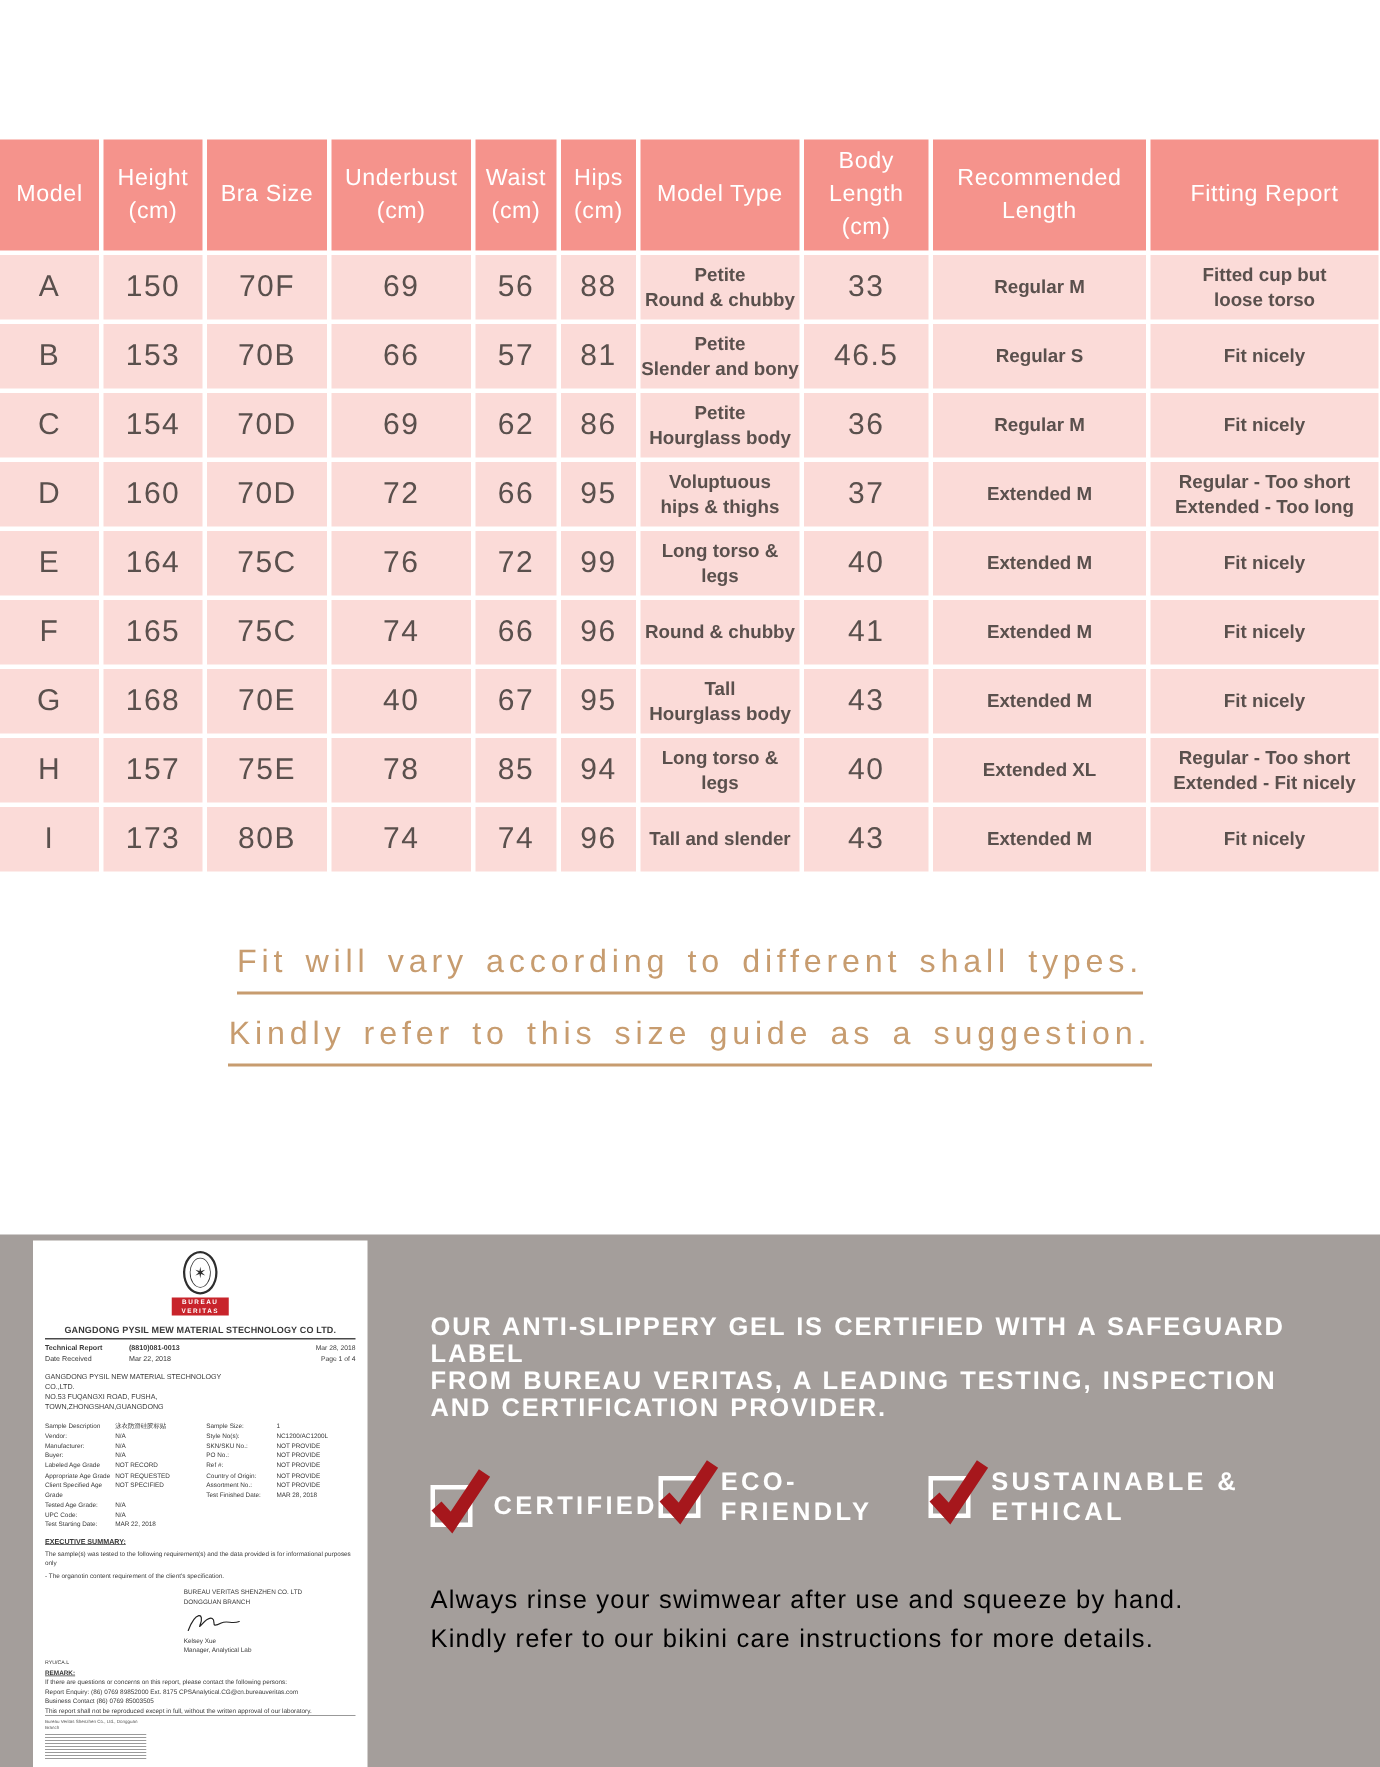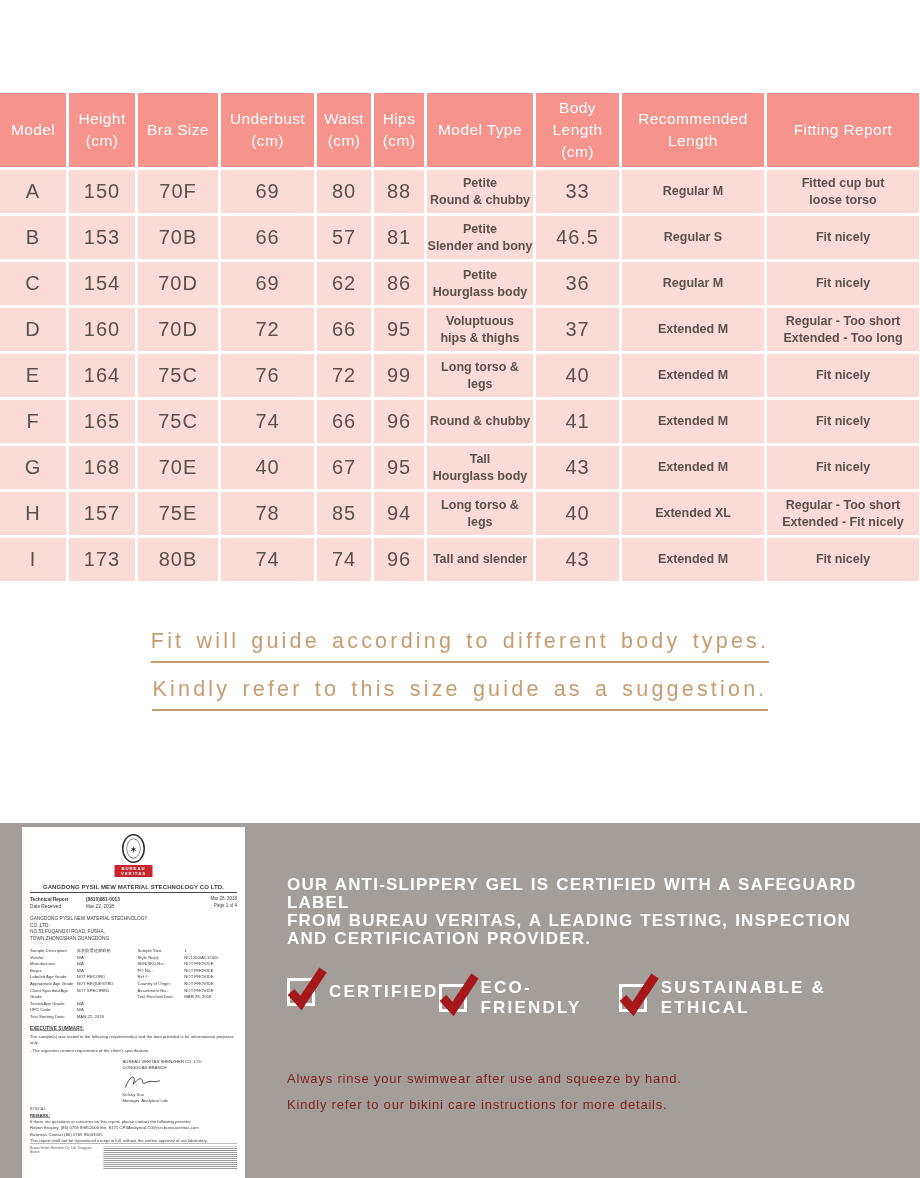--- a/index.html
+++ b/index.html
@@ -87,27 +87,27 @@
   .micro-name{ font-size:6px; line-height:1.3; color:#555; }
   .stripes{ background:repeating-linear-gradient(#9a9a9a 0 1px, transparent 1px 4px); }
   .s-left{ width:135px; height:34px; margin-top:3px; }
   .s-right{ flex:1; height:46px; }
 
   .cert-right{ position:absolute; left:287px; top:53px; width:625px; }
   .cert-heading{
     color:#ffffff; font-size:17px; font-weight:bold; letter-spacing:1.2px;
     line-height:18px; white-space:pre-line; word-spacing:1px;
   }
-  .checks{ display:flex; justify-content:space-between; align-items:flex-start;
+  .checks{ display:flex; justify-content:space-between; align-items:flex-end;
            margin-top:30px; width:613px; }
   .check-item{ display:flex; align-items:center; }
   .checkbox{ width:28px; height:28px; border:3px solid #ffffff; position:relative; flex:none; }
   .checkbox svg{ position:absolute; left:-3px; top:-13px; overflow:visible; }
   .check-label{ color:#ffffff; font-size:17px; font-weight:bold; letter-spacing:2.2px; margin-left:14px; }
-  .care{ margin-top:48px; color:#7f1d1d; font-size:13px; letter-spacing:.8px;
+  .care{ margin-top:36px; color:#000000; font-size:17px; letter-spacing:.8px;
          line-height:26px; white-space:pre-line; }
 </style>
 </head>
 <body>
 
 <div class="size-table">
   <div class="th">Model</div>
   <div class="th">Height
 (cm)</div>
   <div class="th">Bra Size</div>
@@ -122,21 +122,21 @@
 Length
 (cm)</div>
   <div class="th">Recommended
 Length</div>
   <div class="th">Fitting Report</div>
 
   <div class="c big">A</div>
     <div class="c big">150</div>
     <div class="c big">70F</div>
     <div class="c big">69</div>
-    <div class="c big">80</div>
+    <div class="c big">56</div>
     <div class="c big">88</div>
     <div class="c sm">Petite
 Round &amp; chubby</div>
     <div class="c big">33</div>
     <div class="c sm">Regular M</div>
     <div class="c sm">Fitted cup but
 loose torso</div>
 
   <div class="c big">B</div>
     <div class="c big">153</div>
@@ -227,21 +227,21 @@
     <div class="c big">74</div>
     <div class="c big">74</div>
     <div class="c big">96</div>
     <div class="c sm">Tall and slender</div>
     <div class="c big">43</div>
     <div class="c sm">Extended M</div>
     <div class="c sm">Fit nicely</div>
 </div>
 
 <div class="notes">
-  <div class="note-wrap"><span class="note">Fit will guide according to different body types.</span></div>
+  <div class="note-wrap"><span class="note">Fit will vary according to different shall types.</span></div>
   <div class="note-wrap" style="margin-top:14px;"><span class="note">Kindly refer to this size guide as a suggestion.</span></div>
 </div>
 
 <section class="cert-section">
 
   <div class="certificate">
     <div class="cert-inner">
       <div class="seal">
           <div class="seal-inner">✶</div>
         </div>

